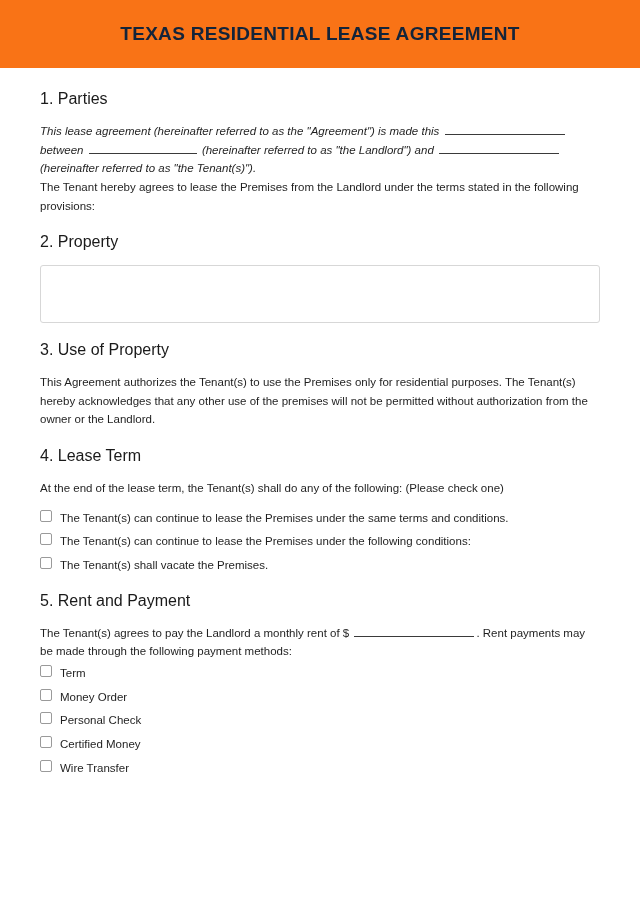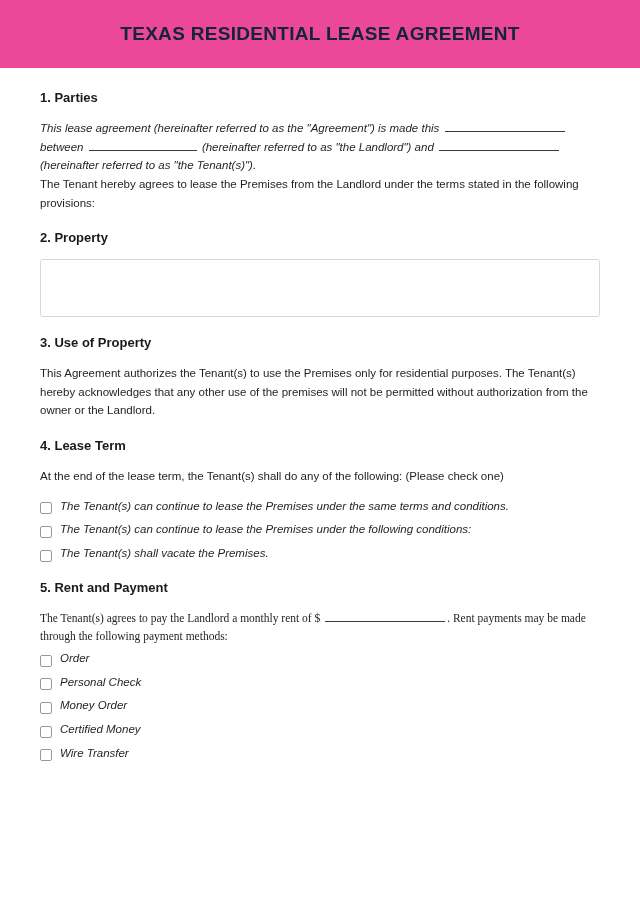--- a/index.html
+++ b/index.html
@@ -14,39 +14,39 @@
     color: #1a1a1a;
     overflow: hidden;
   }
   .page {
     width: 640px;
     height: 905px;
     position: relative;
     background: #ffffff;
   }
   .doc-header {
-    background: #ec4899;
+    background: #f97316;
     height: 68px;
     display: flex;
     align-items: center;
     justify-content: center;
   }
   .doc-title {
     font-size: 19px;
     font-weight: bold;
     letter-spacing: 0.3px;
     color: #14243a;
     text-align: center;
   }
   .body-wrap {
     padding: 22px 40px 0 40px;
   }
   h2.section-title {
-    font-size: 13px;
-    font-weight: bold;
+    font-size: 16px;
+    font-weight: normal;
     color: #1a1a1a;
     margin: 0 0 14px 0;
   }
   .section + .section {
     margin-top: 18px;
   }
   p.para {
     font-size: 11.5px;
     line-height: 1.62;
     margin: 0 0 12px 0;
@@ -73,23 +73,22 @@
     border: 1px solid #d7d7d7;
     border-radius: 3px;
     height: 58px;
     width: 100%;
     box-sizing: border-box;
     background: #fff;
     margin-top: 2px;
   }
   .check-row {
     display: flex;
-    align-items: flex-end;
+    align-items: flex-start;
     margin: 0 0 7px 0;
-    font-style: italic;
   }
   .check-row:last-child { margin-bottom: 0; }
   .checkbox {
     width: 10px;
     height: 10px;
     border: 1px solid #9a9a9a;
     border-radius: 2px;
     background: #fff;
     margin-right: 8px;
     flex: 0 0 auto;
@@ -98,21 +97,21 @@
     font-size: 11.5px;
     line-height: 1.45;
     color: #1f1f1f;
   }
   .checklist {
     margin-top: 10px;
   }
   .payment-list {
     margin-top: 4px;
   }
-  .section-5 .para { margin-bottom: 4px; font-family: Liberation Serif, serif; }
+  .section-5 .para { margin-bottom: 4px; }
 </style>
 </head>
 <body>
 
 <div class="page">
 
   <div class="doc-header">
     <div class="doc-title">TEXAS RESIDENTIAL LEASE AGREEMENT</div>
   </div>
 
@@ -165,29 +164,29 @@
 
     <div class="section section-5">
       <h2 class="section-title">5. Rent and Payment</h2>
       <p class="para">
         <span>The Tenant(s) agrees to pay the Landlord a monthly rent of $</span>
         <span class="blank b-xl"></span><span>. Rent payments may be made through the following payment methods:</span>
       </p>
       <div class="payment-list">
         <div class="check-row">
           <span class="checkbox"></span>
-          <span class="check-label">Order</span>
+          <span class="check-label">Term</span>
+        </div>
+        <div class="check-row">
+          <span class="checkbox"></span>
+          <span class="check-label">Money Order</span>
         </div>
         <div class="check-row">
           <span class="checkbox"></span>
           <span class="check-label">Personal Check</span>
-        </div>
-        <div class="check-row">
-          <span class="checkbox"></span>
-          <span class="check-label">Money Order</span>
         </div>
         <div class="check-row">
           <span class="checkbox"></span>
           <span class="check-label">Certified Money</span>
         </div>
         <div class="check-row">
           <span class="checkbox"></span>
           <span class="check-label">Wire Transfer</span>
         </div>
       </div>

